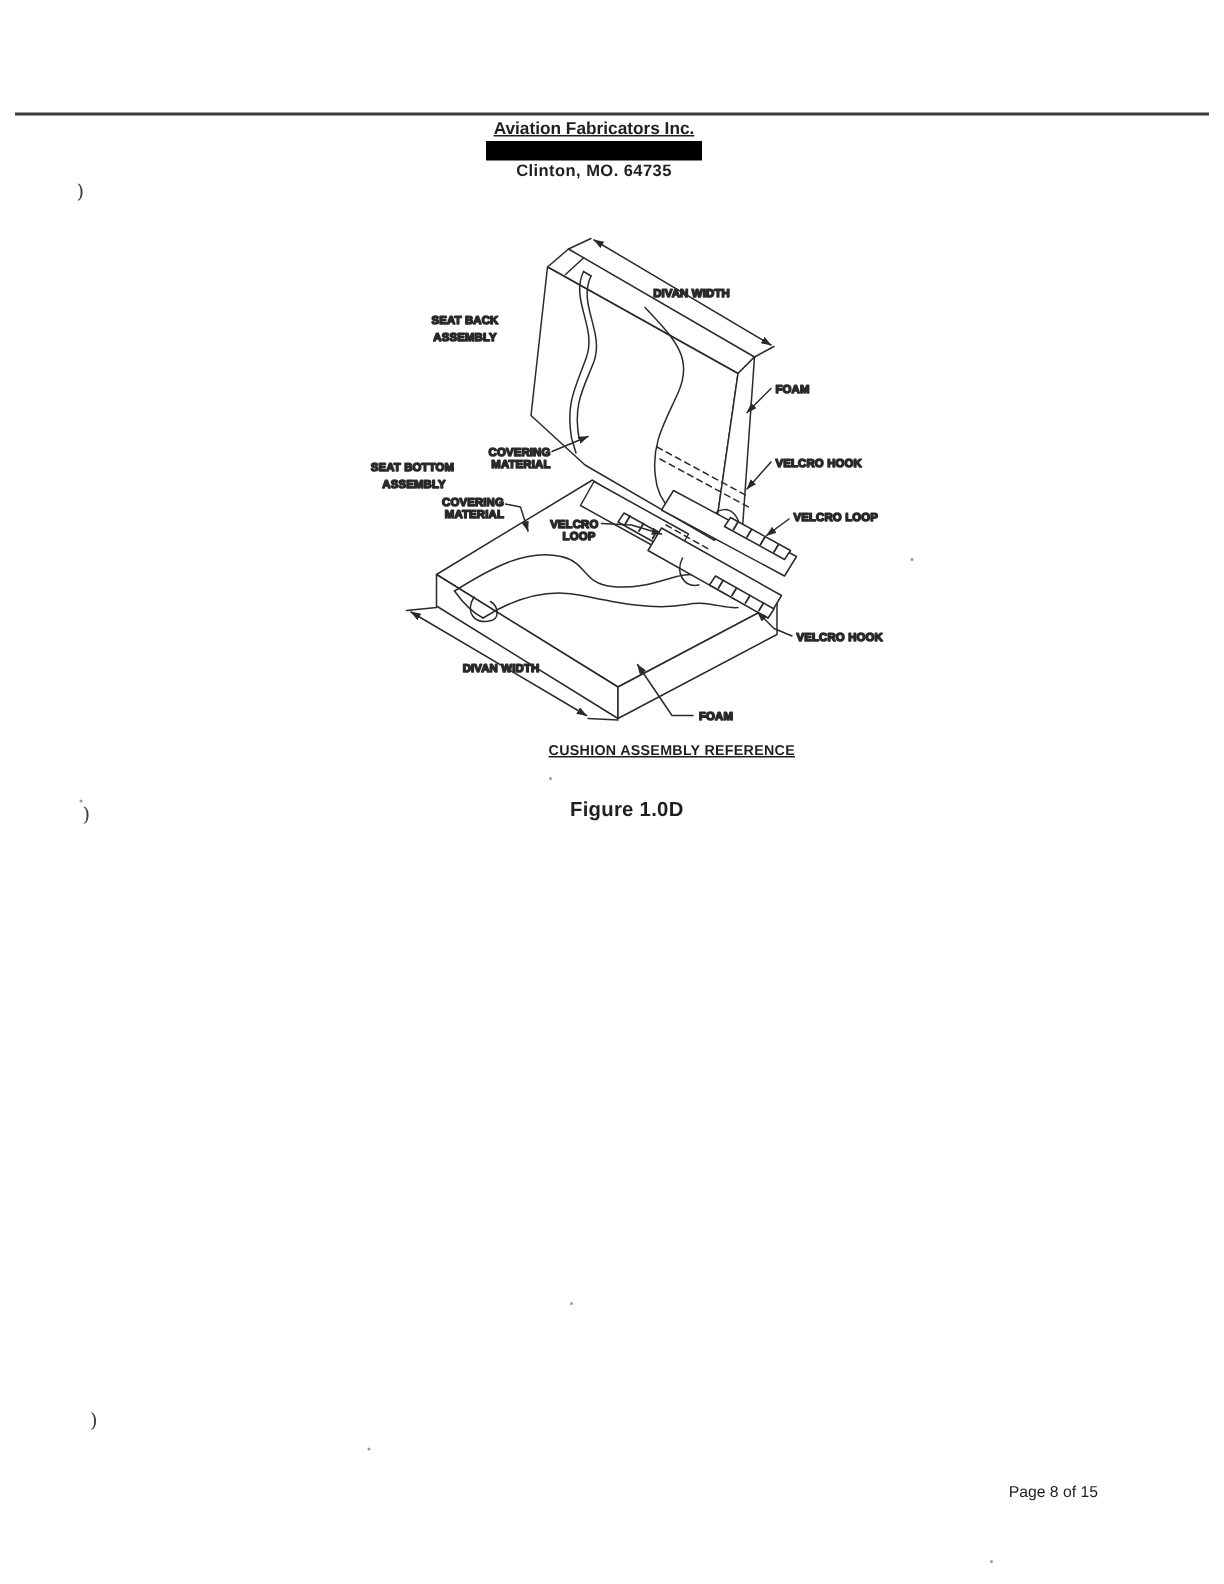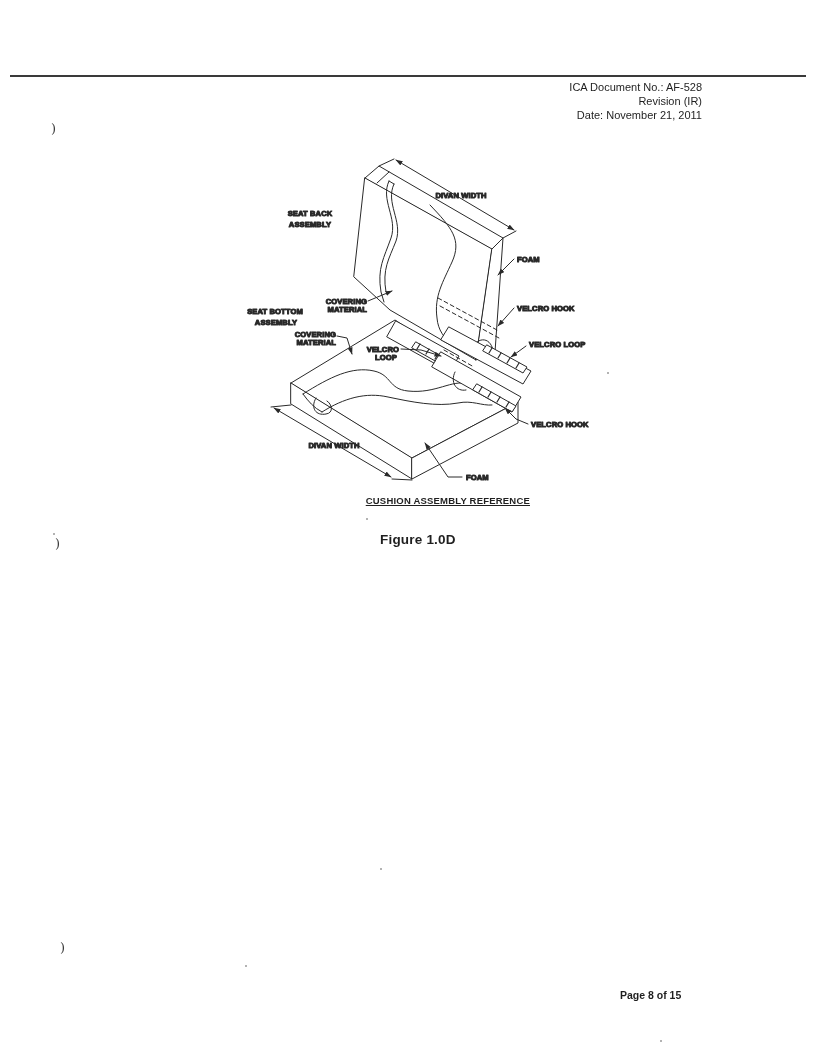--- a/index.html
+++ b/index.html
@@ -13,41 +13,41 @@
   .hdr-company{font-size:11.5px; font-weight:bold; text-decoration:underline; white-space:nowrap;}
   .redaction{width:144px; height:13px; background:#000; margin:2px auto 1px auto;}
   .hdr-city{font-size:11px; font-weight:bold; letter-spacing:.3px; white-space:nowrap;}
   .hdr-right{position:absolute; left:530px; top:80px; width:172px; text-align:right;
     font-size:11px; line-height:14px; white-space:nowrap;}
   .caption{position:absolute; left:340px; top:495px; width:190px; text-align:right;
     font-size:9.5px; font-weight:bold; letter-spacing:.2px;}
   .caption span{text-decoration:underline;}
   .figure-number{position:absolute; left:340px; top:532px; width:150px;
     font-size:13.5px; font-weight:bold; letter-spacing:.2px;padding-left:40px;}
-  .page-num{position:absolute; left:620px; top:989px; width:112px; 
-    font-size:10.5px; font-weight:bold;}
+  .page-num{position:absolute; left:620px; top:989px; width:112px; text-align:right;
+    font-size:10.5px; font-weight:normal;}
   .bracket{position:absolute; font-family:"DejaVu Serif", serif; font-size:13px; color:#3c3c3c;}
   .speck{position:absolute; width:2px; height:2px; background:#9a9a9a; border-radius:50%;}
   svg text{font-family:"Liberation Sans", sans-serif; font-weight:bold; fill:#1f1f1f;}
   svg .lbl{font-size:7.6px; letter-spacing:.1px;}
   svg path, svg line, svg polygon{vector-effect:non-scaling-stroke;}
 </style>
 </head>
 <body>
 
 <div class="page">
 
   <div class="top-rule"></div>
 
+  <div class="hdr-left">
+    <div class="hdr-company">Aviation Fabricators Inc.</div>
+    <div class="redaction"></div>
+    <div class="hdr-city">Clinton, MO.  64735</div>
+  </div>
 
-  <div class="hdr-right">
-    <div>ICA Document No.: AF-528</div>
-    <div>Revision (IR)</div>
-    <div>Date: November 21, 2011</div>
-  </div>
 
   <svg style="position:absolute; left:240px; top:140px;" width="385" height="380" viewBox="240 140 385 380" fill="none" stroke="#2a2a2a" stroke-width="1" stroke-linejoin="round" stroke-linecap="round">
     <defs>
       <marker id="arr" markerWidth="8" markerHeight="6" refX="6.5" refY="2.5" orient="auto-start-reverse">
         <path d="M0,0 L7,2.5 L0,5 Z" fill="#2a2a2a" stroke="none"></path>
       </marker>
     </defs>
 
     <g>
       <path d="M365,178 L379,166 L503,238 L492,249 Z" fill="#fff"></path>

